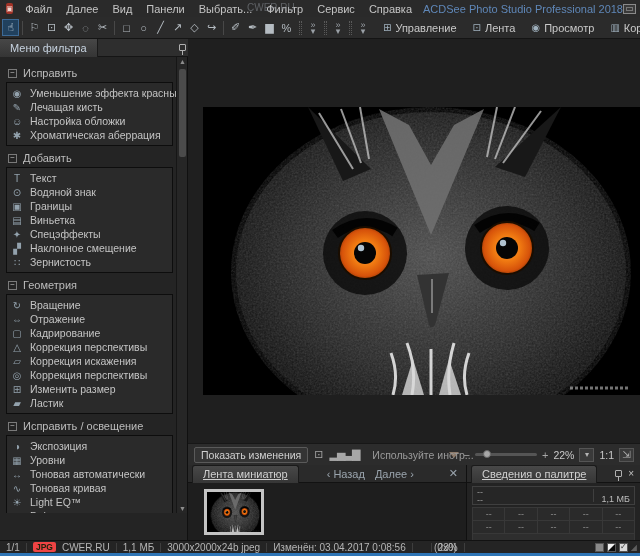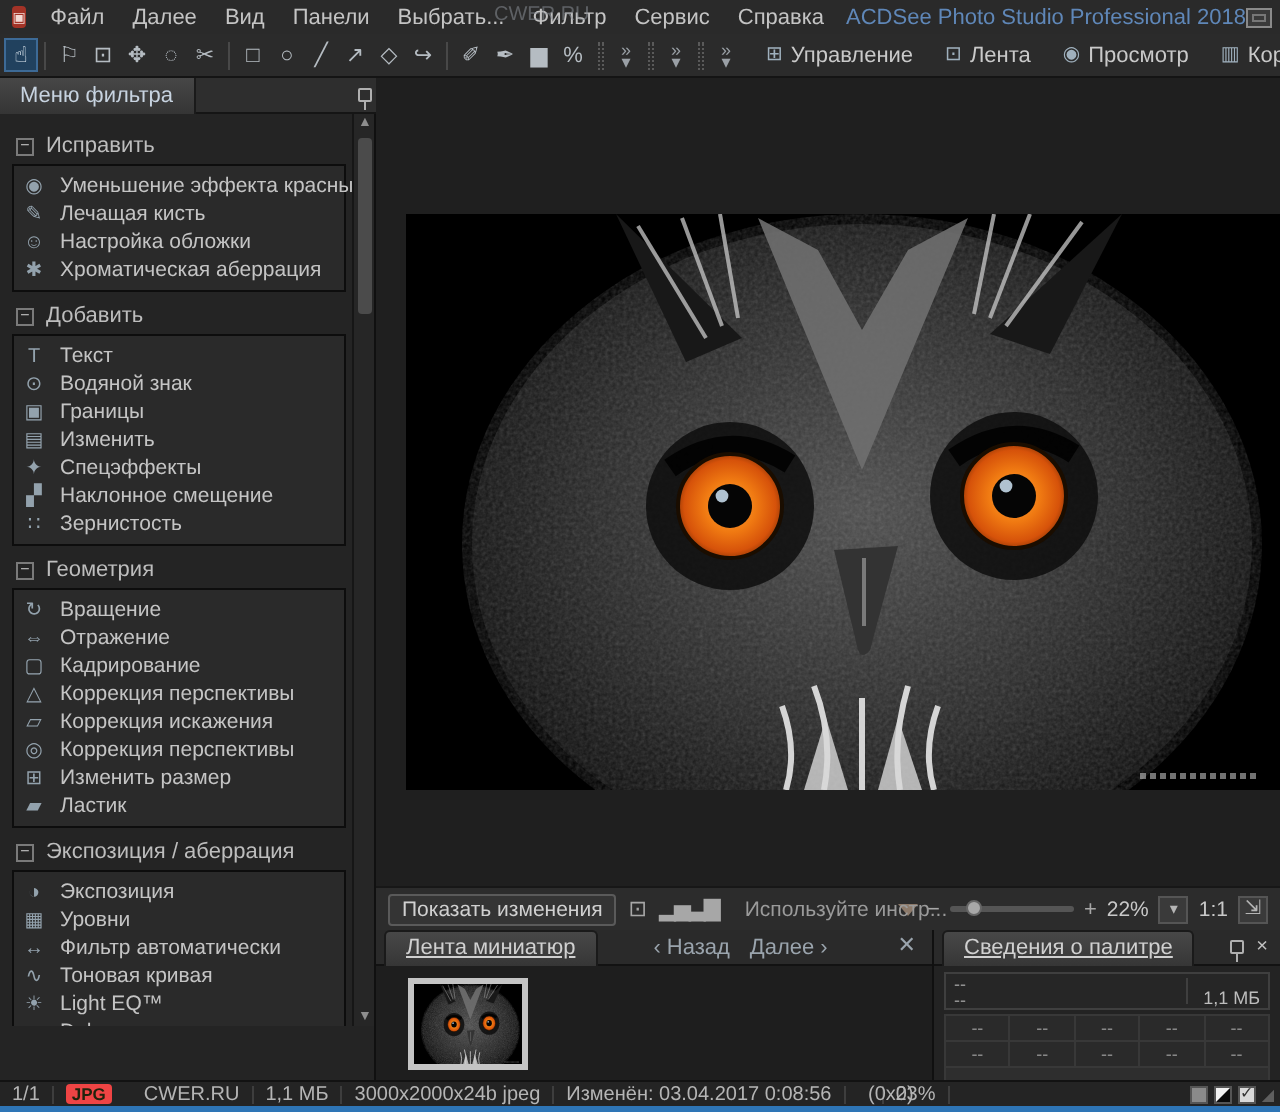--- a/index.html
+++ b/index.html
@@ -110,21 +110,21 @@
               display:flex; align-items:center; justify-content:center; color:#8f8f8f; font-size:9px; background:#2a2a2a; }
   .pal-foot { height:12px; border:1px solid #383838; border-top:none; display:flex; align-items:center;
               justify-content:center; color:#8f8f8f; font-size:9px; background:#2e2e2e; }
 
   
   .statusbar { position:absolute; left:0; top:540px; width:640px; height:13px; background:#242424;
                border-top:1px solid #121212; display:flex; align-items:center; font-size:10px; color:#b5b5b5; }
   .seg { padding:0 6px; white-space:nowrap; }
   .seg-sep { width:1px; height:9px; background:#3e3e3e; }
   .fmt-badge { background:#ef4444; color:#20230c; font-weight:bold; font-size:8.5px; padding:0 3px;
-               border-radius:2px; margin-right:16px; }
+               border-radius:2px; margin-right:6px; }
   .sb-sel { position:absolute; left:434px; }
   .sb-right { position:absolute; right:3px; display:flex; align-items:center; gap:3px; }
   .sb-sq { width:9px; height:9px; background:#8a8a8a; border:1px solid #555; }
   .sb-diag { width:9px; height:9px; border:1px solid #555; background:linear-gradient(135deg,#f2f2f2 49%,#0a0a0a 51%); }
   .sb-check { width:9px; height:9px; border:1px solid #555; background:#d9d9d9; color:#333; font-size:8px;
               display:inline-flex; align-items:center; justify-content:center; line-height:1; }
   .sb-grip { color:#5f5f5f; font-size:8px; }
 </style>
 </head>
 <body>
@@ -320,21 +320,21 @@
             <div class="f-item">
               <span class="f-icon">⊙</span>
               <span>Водяной знак</span>
             </div>
             <div class="f-item">
               <span class="f-icon">▣</span>
               <span>Границы</span>
             </div>
             <div class="f-item">
               <span class="f-icon">▤</span>
-              <span>Изменить</span>
+              <span>Виньетка</span>
             </div>
             <div class="f-item">
               <span class="f-icon">✦</span>
               <span>Спецэффекты</span>
             </div>
             <div class="f-item">
               <span class="f-icon">▞</span>
               <span>Наклонное смещение</span>
             </div>
             <div class="f-item">
@@ -379,34 +379,34 @@
             </div>
             <div class="f-item">
               <span class="f-icon">▰</span>
               <span>Ластик</span>
             </div>
           </div>
         </div>
         <div class="section">
           <div class="sec-head">
             <span class="collapse-box">−</span>
-            <span>Экспозиция / аберрация</span>
+            <span>Исправить / освещение</span>
           </div>
           <div class="group-box">
             <div class="f-item">
               <span class="f-icon">◑</span>
               <span>Экспозиция</span>
             </div>
             <div class="f-item">
               <span class="f-icon">▦</span>
               <span>Уровни</span>
             </div>
             <div class="f-item">
               <span class="f-icon">↔</span>
-              <span>Фильтр автоматически</span>
+              <span>Тоновая автоматически</span>
             </div>
             <div class="f-item">
               <span class="f-icon">∿</span>
               <span>Тоновая кривая</span>
             </div>
             <div class="f-item">
               <span class="f-icon">☀</span>
               <span>Light EQ™</span>
             </div>
             <div class="f-item">

